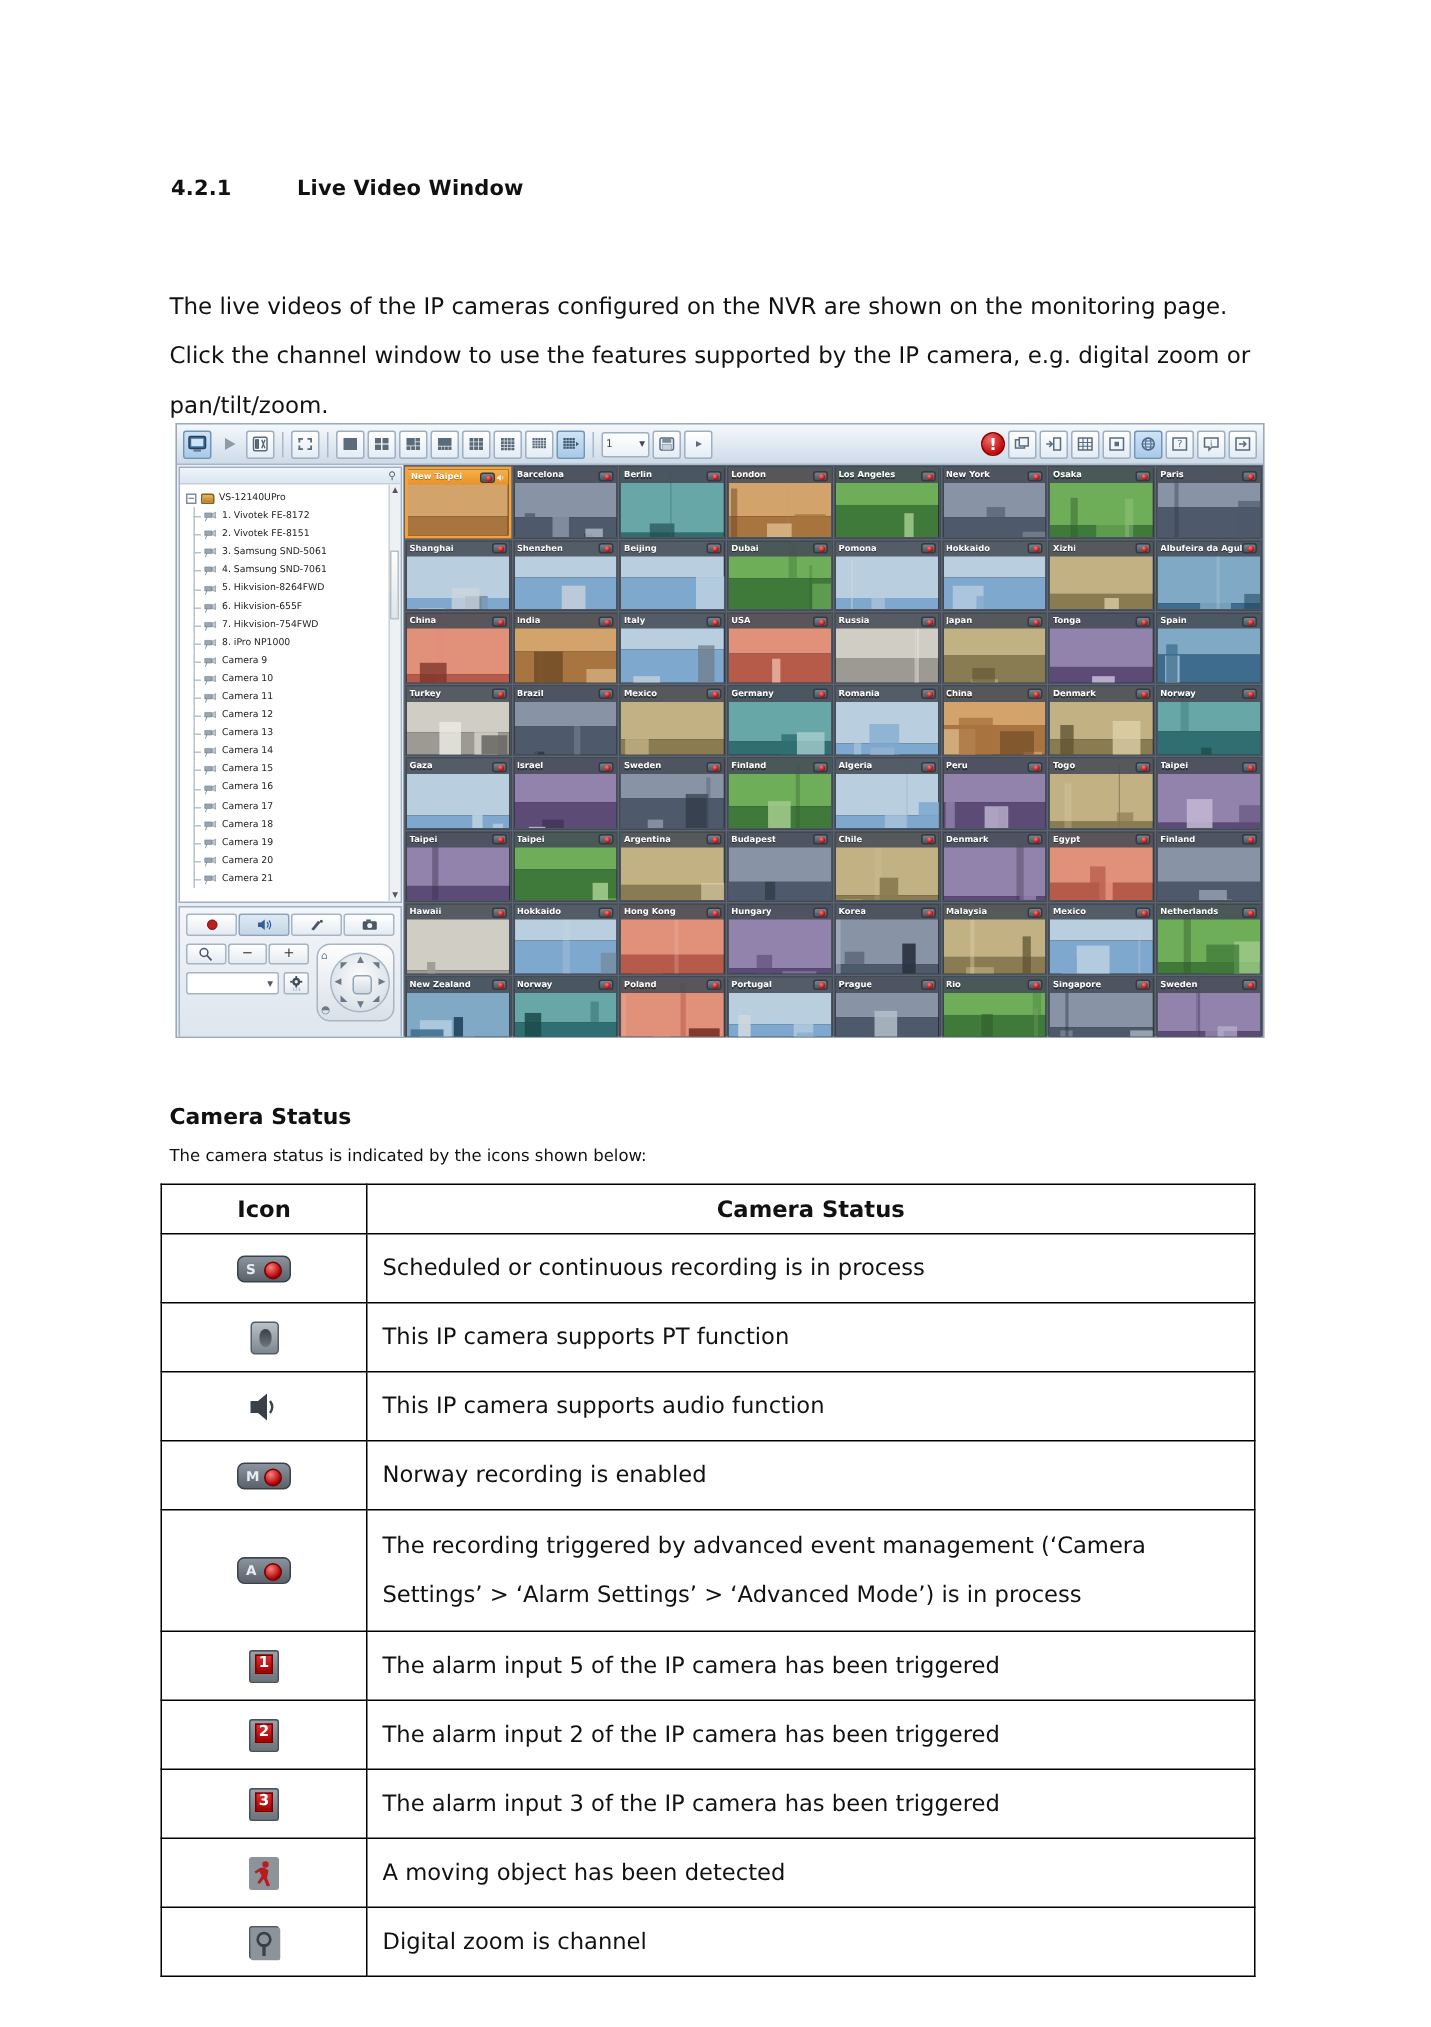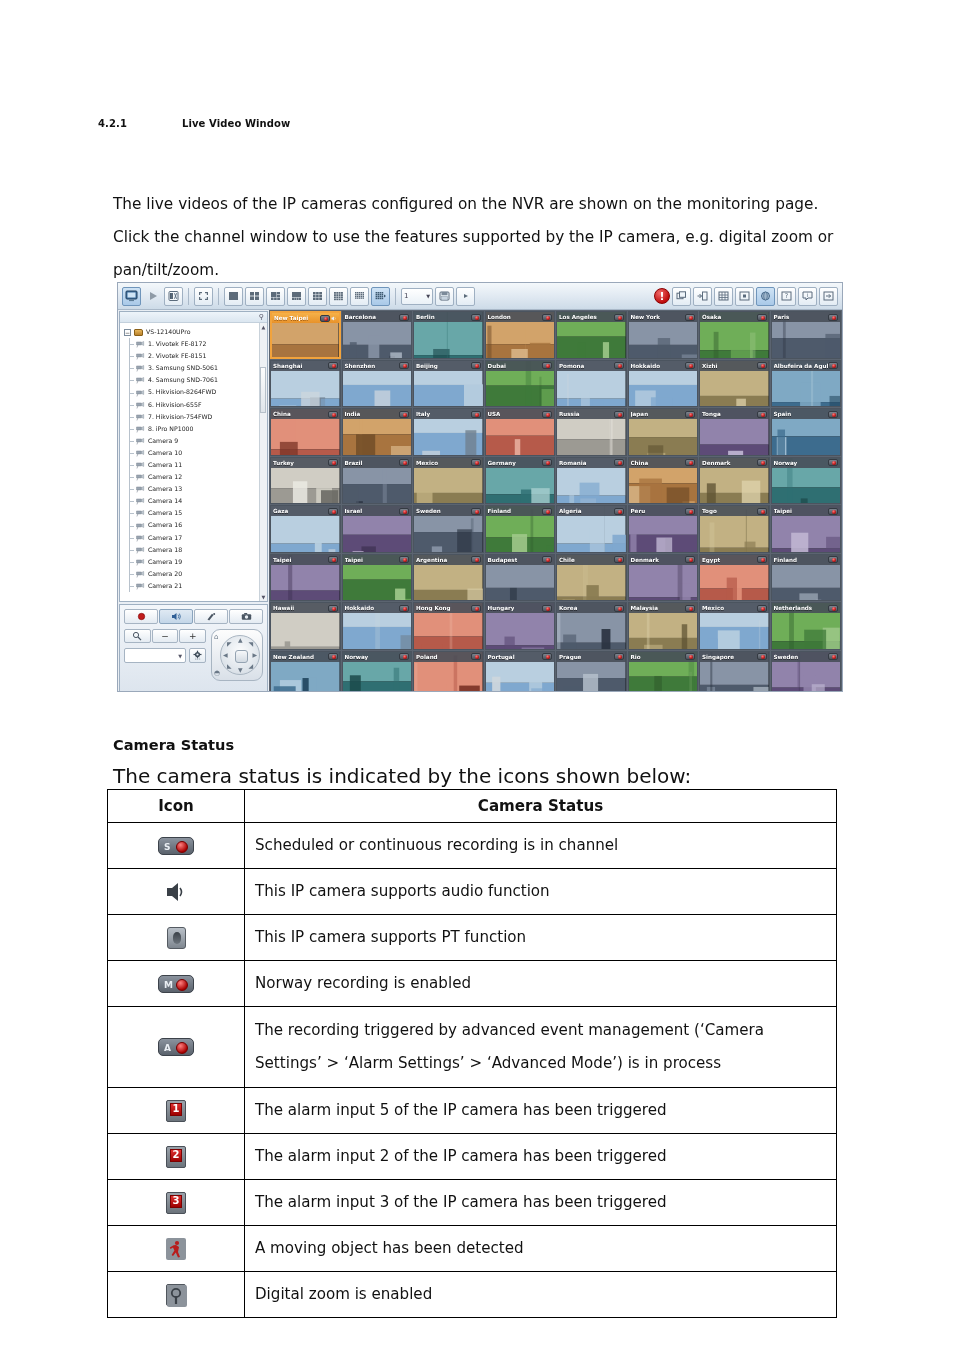--- a/index.html
+++ b/index.html
@@ -10,22 +10,22 @@
     font-family:"DejaVu Sans", sans-serif;
     color:#111;
     position:relative;
     overflow:hidden;
   }
 
   
   .page { position:relative; width:954px; height:1351px; }
 
   .heading {
-    position:absolute; left:98px; top:118px;
-    font-size:10px; font-weight:bold; letter-spacing:0.1px;
+    position:absolute; left:114px; top:118px;
+    font-size:14px; font-weight:bold; letter-spacing:0.1px;
     white-space:nowrap;
   }
   .heading .num { display:inline-block; width:84px; }
 
   .para {
     position:absolute; left:113px; top:188px; width:740px;
     font-size:15.3px; line-height:33px; color:#111;
   }
 
   
@@ -224,21 +224,21 @@
   .aud-ico { width:6px; height:7px; display:block; }
   .cell-img { position:absolute; inset:0; }
 
   
   .cs-title {
     position:absolute; left:113px; top:736px;
     font-size:14.6px; font-weight:bold;
   }
   .cs-sub {
     position:absolute; left:113px; top:764px;
-    font-size:20px;
+    font-size:11px;
   }
   .cs-table {
     position:absolute; left:107px; top:789px;
     width:730px; border-collapse:collapse;
     font-size:15.1px;
   }
   .cs-table td, .cs-table th {
     border:1px solid #000; padding:7px 10px; vertical-align:middle;margin-top:11px;
   }
   .cs-table th { font-weight:bold; font-size:15.1px; }
@@ -1932,32 +1932,32 @@
   <table class="cs-table">
     <thead>
       <tr>
         <th class="c-icon">Icon</th>
         <th>Camera Status</th>
       </tr>
     </thead>
     <tbody id="cs-body">
         <tr>
           <td class="c-icon"><span class="sico sico-rec"><span class="lt">S</span><span class="dot"></span></span></td>
-          <td class="c-desc">Scheduled or continuous recording is in channel</td>
+          <td class="c-desc">Scheduled or continuous recording is in process</td>
+        </tr>
+        <tr>
+          <td class="c-icon"><span class="sico sico-pt"></span></td>
+          <td class="c-desc">This IP camera supports PT function</td>
         </tr>
         <tr>
           <td class="c-icon"><span class="sico sico-audio"><svg width="22" height="20" viewBox="0 0 22 20">
                 <polygon points="2,6 7,6 13,1 13,19 7,14 2,14" fill="#3a4047"></polygon>
                 <path d="M15 6 Q18 10 15 14" stroke="#3a4047" stroke-width="1.6" fill="none"></path>
               </svg></span></td>
           <td class="c-desc">This IP camera supports audio function</td>
-        </tr>
-        <tr>
-          <td class="c-icon"><span class="sico sico-pt"></span></td>
-          <td class="c-desc">This IP camera supports PT function</td>
         </tr>
         <tr>
           <td class="c-icon"><span class="sico sico-rec"><span class="lt">M</span><span class="dot"></span></span></td>
           <td class="c-desc">Norway recording is enabled</td>
         </tr>
         <tr class="tall">
           <td class="c-icon"><span class="sico sico-rec"><span class="lt">A</span><span class="dot"></span></span></td>
           <td class="c-desc">The recording triggered by advanced event management (‘Camera Settings’ &gt; ‘Alarm Settings’ &gt; ‘Advanced Mode’) is in process</td>
         </tr>
         <tr>
@@ -1981,18 +1981,18 @@
                 </g>
               </svg></span></td>
           <td class="c-desc">A moving object has been detected</td>
         </tr>
         <tr>
           <td class="c-icon"><span class="sico sico-zoom"><svg width="20" height="22" viewBox="0 0 20 22">
                 <rect width="20" height="22" rx="2" fill="#8c939b"></rect>
                 <circle cx="9" cy="8" r="4.2" fill="none" stroke="#3a4047" stroke-width="1.8"></circle>
                 <path d="M9 11 L9 19" stroke="#3a4047" stroke-width="2.2"></path>
               </svg></span></td>
-          <td class="c-desc">Digital zoom is enabled</td>
+          <td class="c-desc">Digital zoom is channel</td>
         </tr>
       </tbody>
   </table>
 
 </div>
 
 </body></html>

